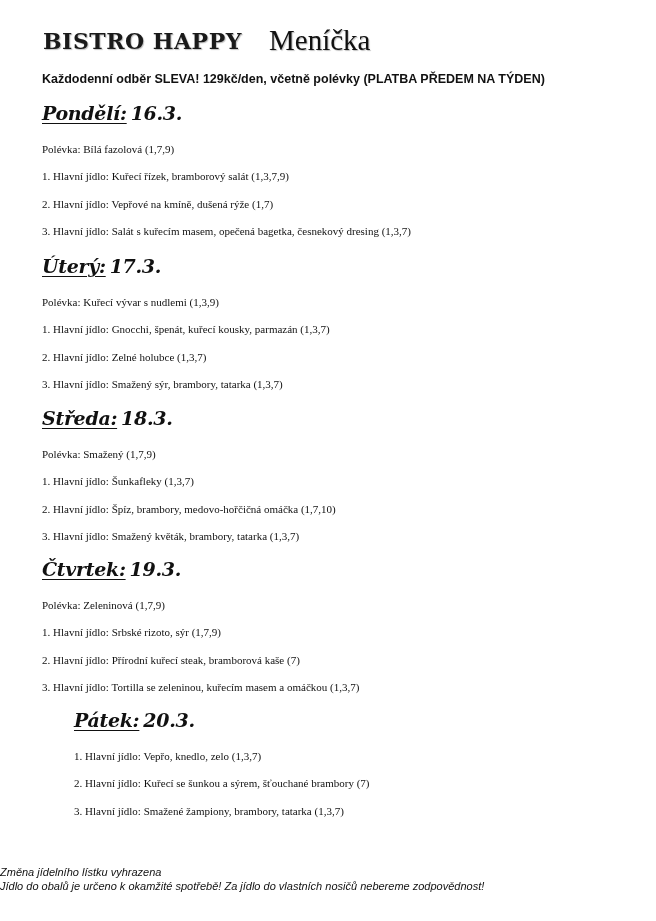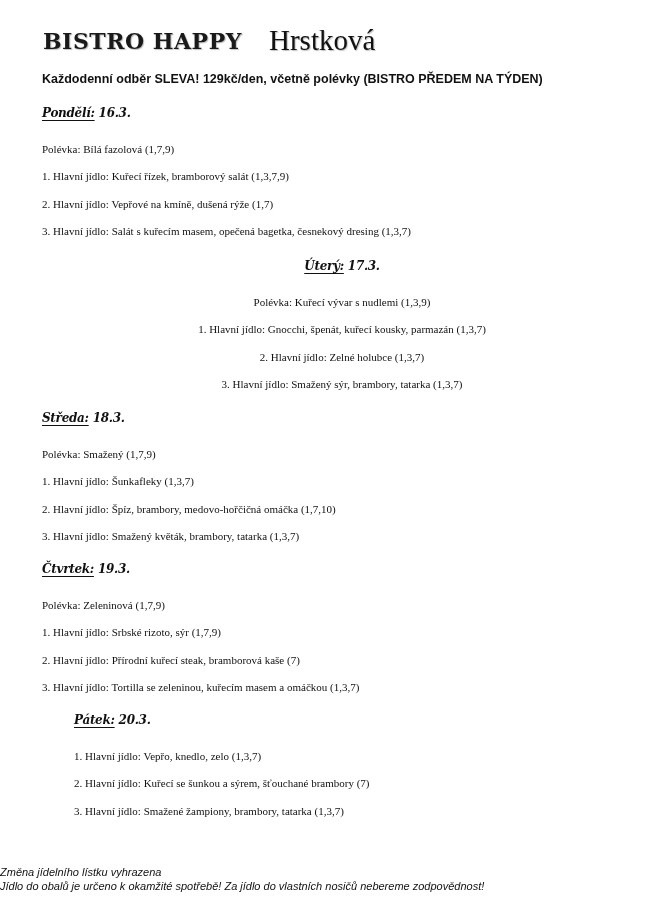--- a/index.html
+++ b/index.html
@@ -20,21 +20,21 @@
     }
     .offer {
       position: absolute; left: 42px; top: 72px;
       font-family: "Liberation Sans", sans-serif; font-weight: bold; font-size: 12.5px;
       color: #111; white-space: nowrap;
     }
 
     .day { position: absolute; left: 42px; width: 600px; }
     .day-heading {
       font-family: "DejaVu Serif", serif; font-style: italic; font-weight: bold;
-      font-size: 12px; color: #111; height: 28px; line-height: 28px; white-space: nowrap;
+      font-size: 19px; color: #111; height: 28px; line-height: 28px; white-space: nowrap;
       letter-spacing: -0.3px;
     }
     .day-name { text-decoration: underline; text-decoration-thickness: 1px; text-underline-offset: 3px; }
     .day-date { margin-left: 4px; }
     .menu-list { margin: 0; padding: 0; list-style: none; margin-top: 9px; }
     .menu-item {
       font-family: "Liberation Serif", serif; font-size: 11px; color: #111;
       height: 27.3px; line-height: 27.3px; white-space: nowrap;
     }
 
@@ -43,38 +43,38 @@
       font-family: "Liberation Sans", sans-serif; font-size: 11px; color: #111; line-height: 14px; font-style: italic;
     }
   </style>
 </head>
 <body>
 
 <div class="page">
 
   <div class="header">
     <div class="brand">BISTRO HAPPY</div>
-    <div class="title">Hrstková</div>
+    <div class="title">Meníčka</div>
   </div>
 
-  <div class="offer">Každodenní odběr SLEVA! 129kč/den, včetně polévky (BISTRO PŘEDEM NA TÝDEN)</div>
+  <div class="offer">Každodenní odběr SLEVA! 129kč/den, včetně polévky (PLATBA PŘEDEM NA TÝDEN)</div>
 
   <div class="day" style="top:99px;">
     <div class="day-heading">
       <span class="day-name">Pondělí:</span><span class="day-date">16.3.</span>
     </div>
     <ul class="menu-list">
       <li class="menu-item">Polévka: Bílá fazolová (1,7,9)</li>
       <li class="menu-item">1. Hlavní jídlo: Kuřecí řízek, bramborový salát (1,3,7,9)</li>
       <li class="menu-item">2. Hlavní jídlo: Vepřové na kmíně, dušená rýže (1,7)</li>
       <li class="menu-item">3. Hlavní jídlo: Salát s kuřecím masem, opečená bagetka, česnekový dresing (1,3,7)</li>
     </ul>
   </div>
 
-  <div class="day" style="top:252px;text-align:center;">
+  <div class="day" style="top:252px;">
     <div class="day-heading">
       <span class="day-name">Úterý:</span><span class="day-date">17.3.</span>
     </div>
     <ul class="menu-list">
       <li class="menu-item">Polévka: Kuřecí vývar s nudlemi (1,3,9)</li>
       <li class="menu-item">1. Hlavní jídlo: Gnocchi, špenát, kuřecí kousky, parmazán (1,3,7)</li>
       <li class="menu-item">2. Hlavní jídlo: Zelné holubce (1,3,7)</li>
       <li class="menu-item">3. Hlavní jídlo: Smažený sýr, brambory, tatarka (1,3,7)</li>
     </ul>
   </div>

